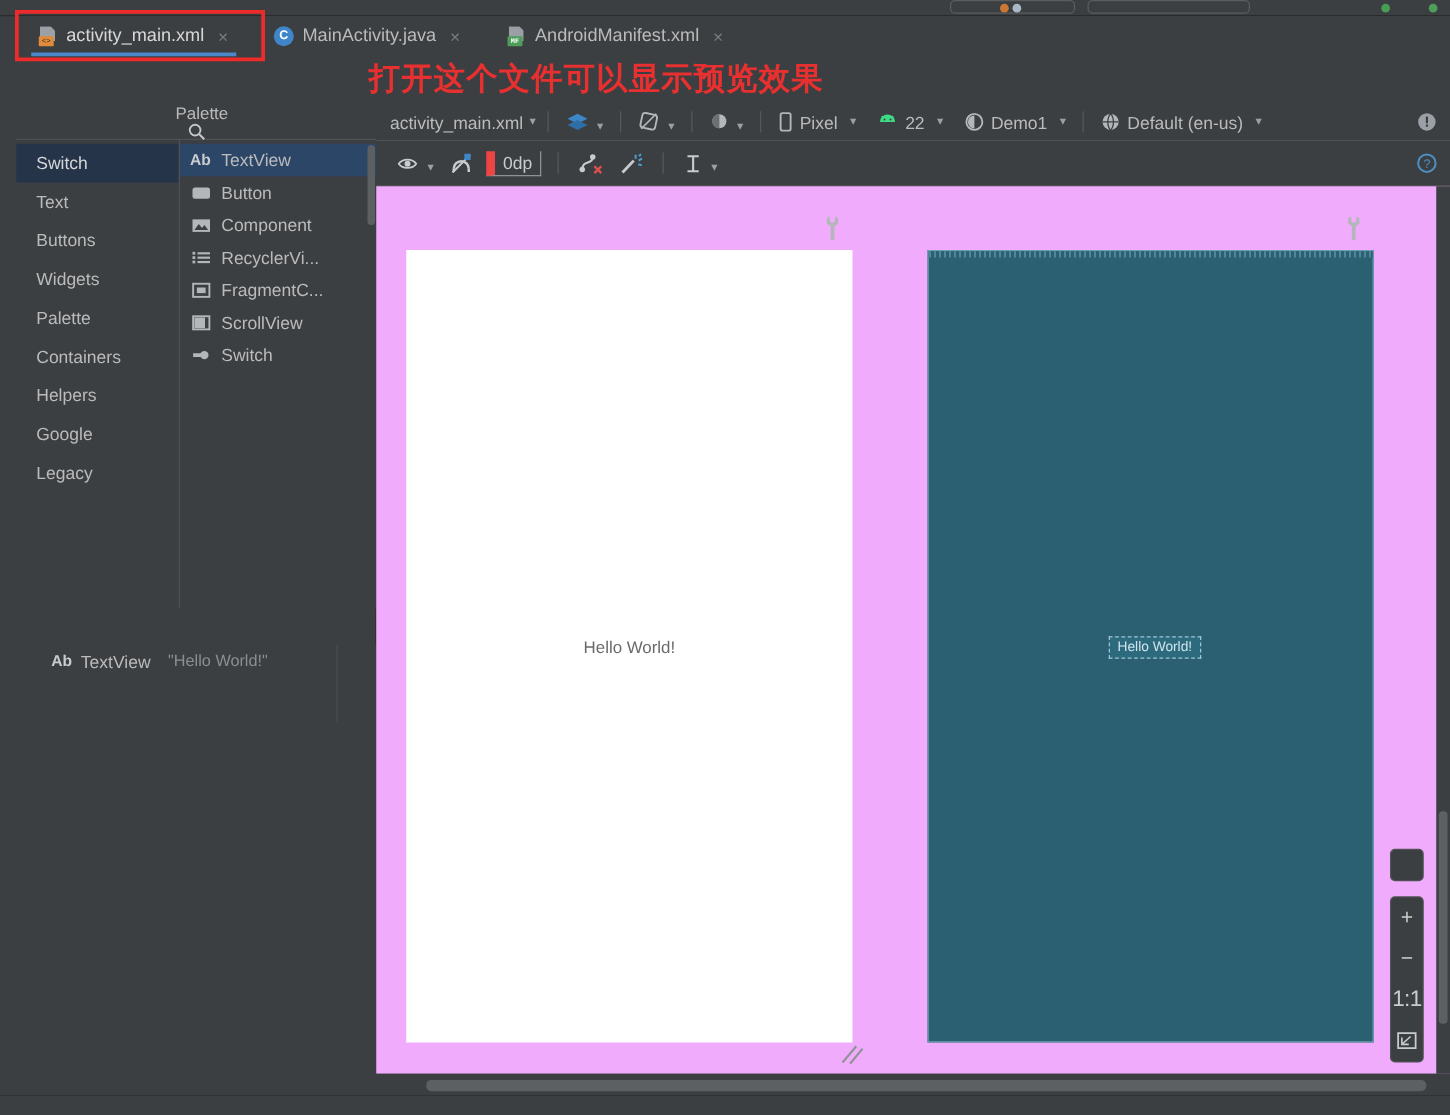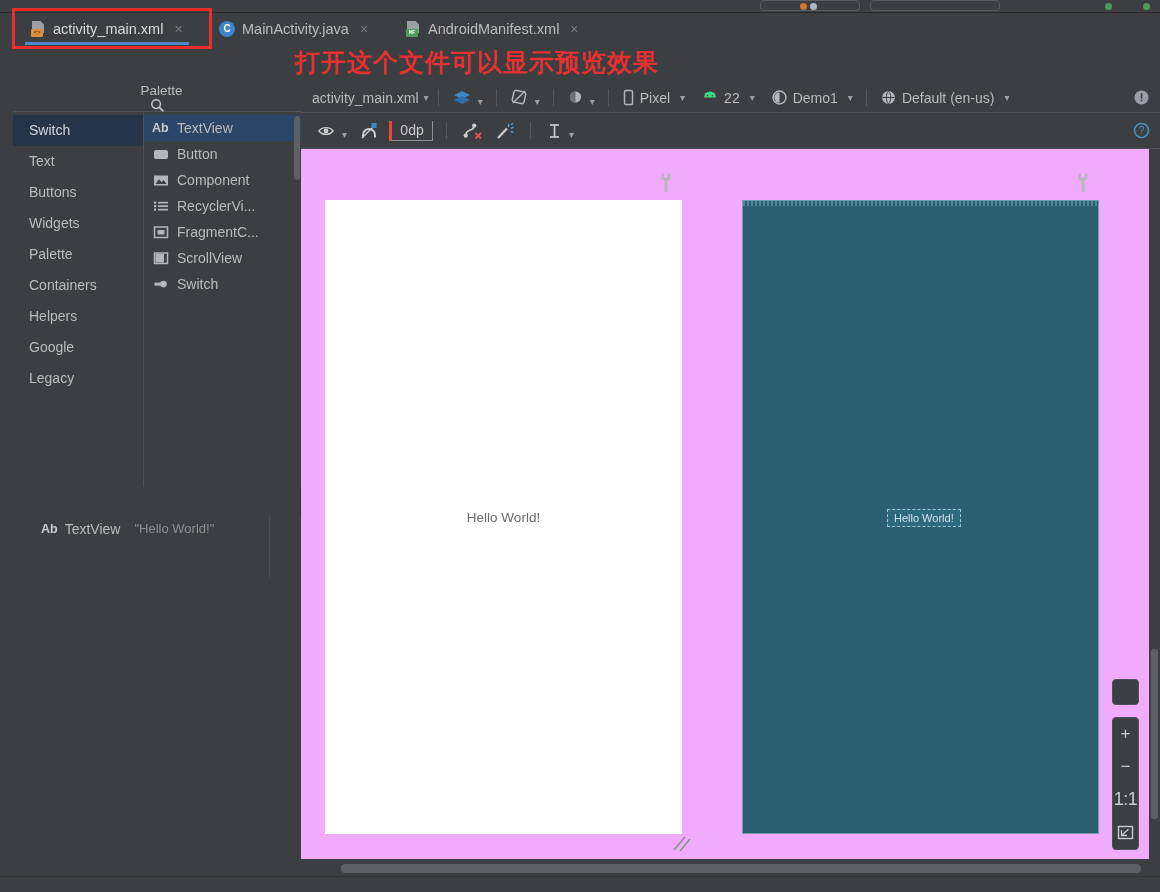--- a/index.html
+++ b/index.html
@@ -160,21 +160,21 @@
 
   .constraint-toolbar {
     position: absolute; left: 301px; top: 113px; width: 859px; height: 36px;
     background: #3c3f41; border-bottom: 1px solid #4e5254;
     display: flex; align-items: center; padding-left: 10px;
   }
   .ct-btn { display: flex; align-items: center; padding: 0 6px; }
   .dp-box {
     display: flex; align-items: center; justify-content: center;
     width: 44px; height: 20px; color: #c9ccce; font-size: 14px;
-    border-bottom: 1px solid #8e9295; border-left: 3px solid #ef4444; border-right: 1px solid #8e9295;
+    border-bottom: 1px solid #8e9295; border-left: 7px solid #ef4444; border-right: 1px solid #8e9295;
     margin: 0 4px;
   }
 
   .canvas {
     position: absolute; left: 301px; top: 149px; width: 859px; height: 710px;
     background: #f0abfc; overflow: hidden;
   }
   .wrench {
     position: absolute; width: 14px; height: 20px;
   }

